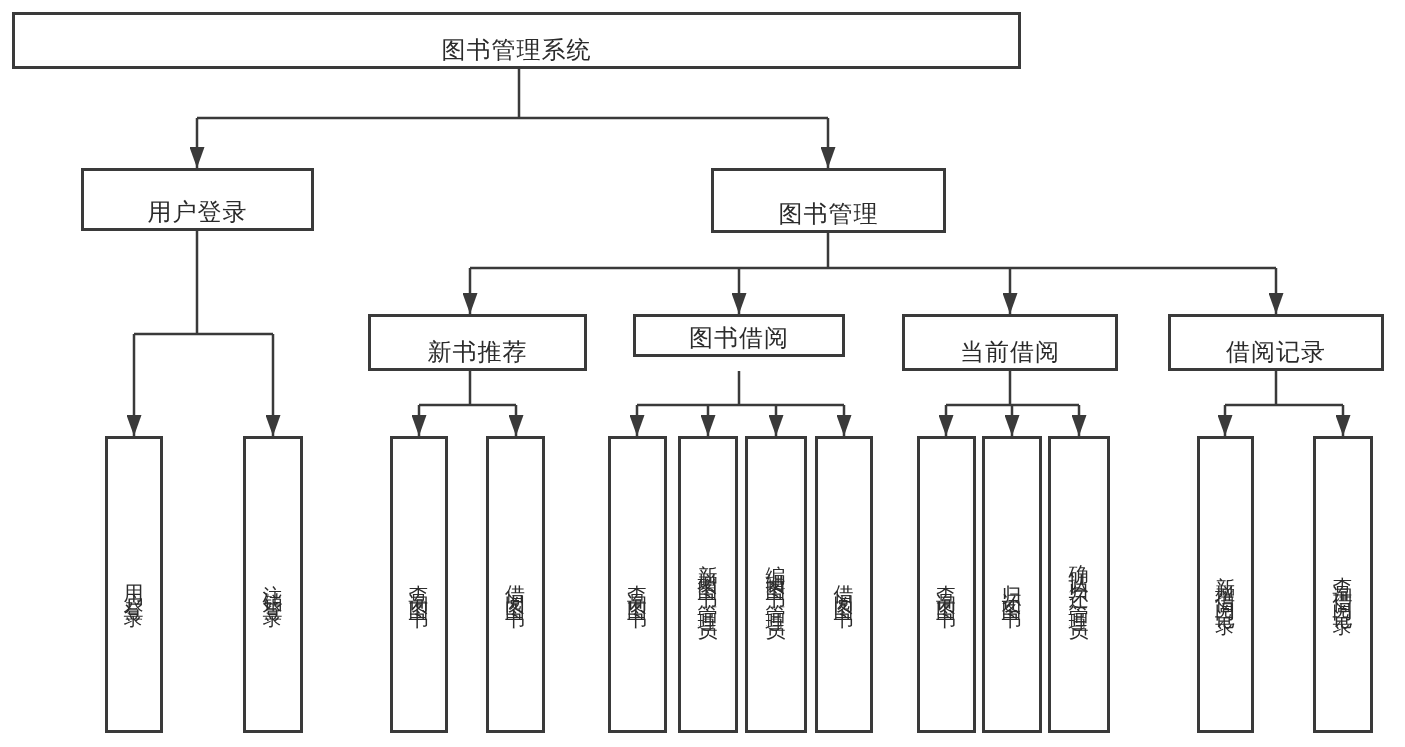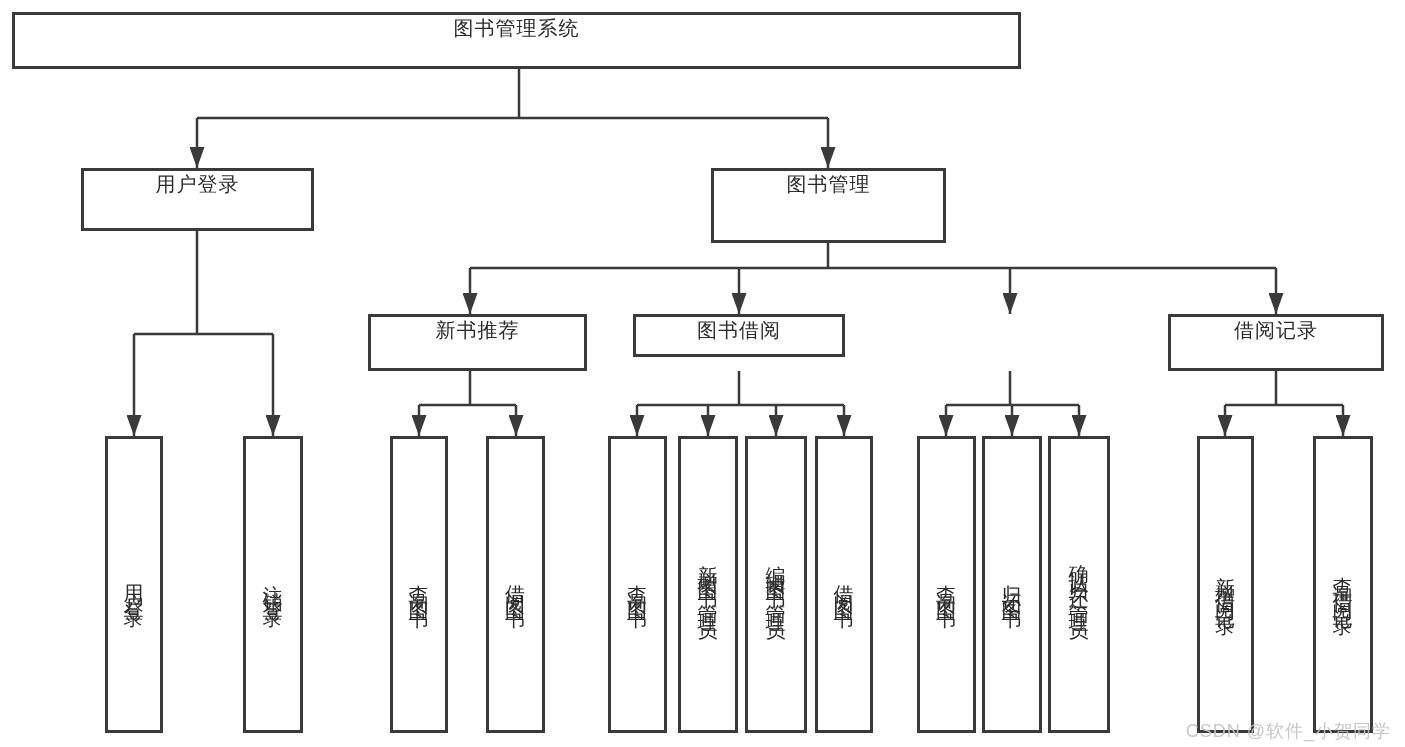--- a/index.html
+++ b/index.html
@@ -16,23 +16,23 @@
     left: 0;
     top: 0;
     pointer-events: none;
   }
   .node {
     position: absolute;
     box-sizing: border-box;
     background: #ffffff;
     border: 3px solid var(--line, #3a3a3a);
     display: flex;
-    align-items: flex-start;
+    align-items: flex-end;
     justify-content: center;
-    font-size: 20px;
+    font-size: 24px;
     letter-spacing: 1px;
     color: var(--text, #2b2b2b);
     white-space: nowrap;
   }
   .leaf {
     position: absolute;
     top: 436px;
     height: 297px;
     box-sizing: border-box;
     background: #ffffff;
@@ -109,29 +109,32 @@
     </g>
   </svg>
 
   <div class="node" style="left:12px;top:12px;width:1009px;height:57px">
     <span>图书管理系统</span>
   </div>
 
   <div class="node" style="left:81px;top:168px;width:233px;height:63px">
     <span>用户登录</span>
   </div>
-  <div class="node" style="left:711px;top:168px;width:235px;height:75px">
+  <div class="node" style="left:711px;top:168px;width:235px;height:65px">
     <span>图书管理</span>
   </div>
 
   <div class="node" style="left:368px;top:314px;width:219px;height:57px">
     <span>新书推荐</span>
   </div>
   <div class="node" style="left:633px;top:314px;width:212px;height:43px">
     <span>图书借阅</span>
+  </div>
+  <div class="node" style="left:902px;top:314px;width:216px;height:57px">
+    <span>当前借阅</span>
   </div>
   <div class="node" style="left:1168px;top:314px;width:216px;height:57px">
     <span>借阅记录</span>
   </div>
 
   <div class="leaf" style="left:105px;width:58px">
     <span>用户登录</span>
   </div>
   <div class="leaf" style="left:243px;width:60px">
     <span>注销登录</span>
@@ -167,15 +170,14 @@
     <span>确认归还（管理员）</span>
   </div>
 
   <div class="leaf" style="left:1197px;width:57px">
     <span>新增借阅记录</span>
   </div>
   <div class="leaf" style="left:1313px;width:60px">
     <span>查询借阅记录</span>
   </div>
 
-  <div class="watermark">CSDN @软件_小贺同学</div>
 
 </div>
 
 </body></html>

